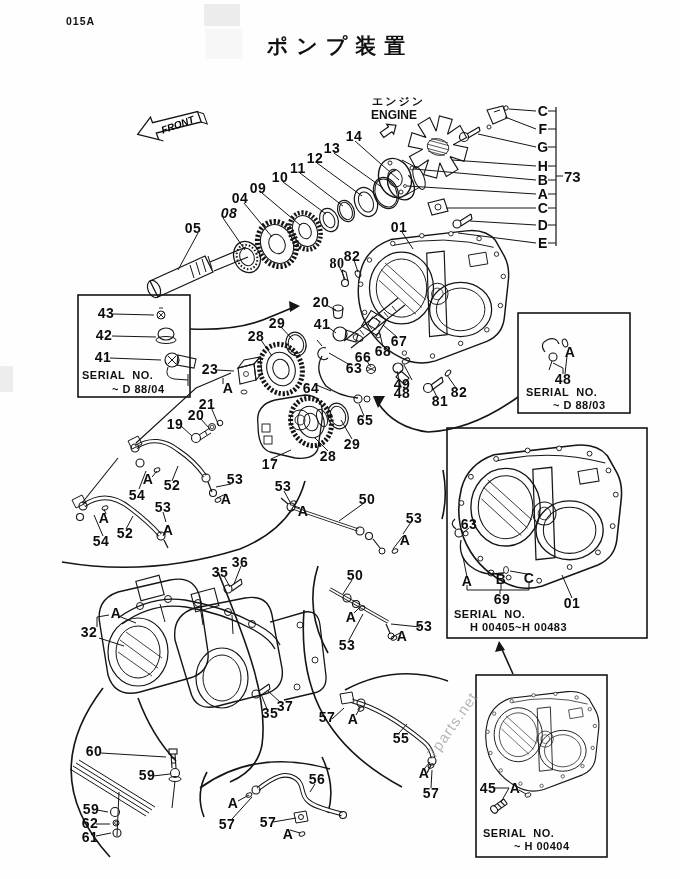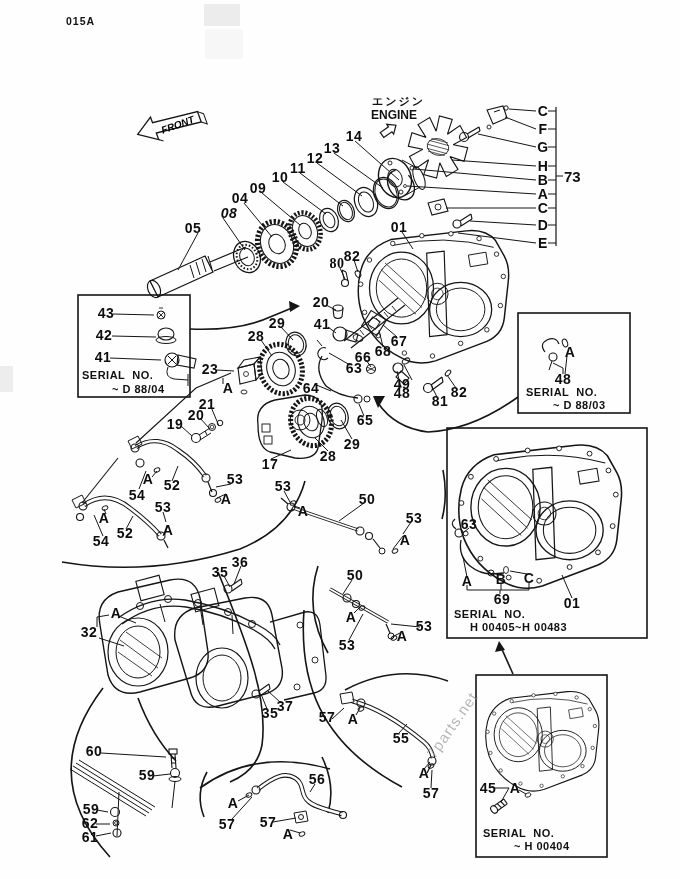--- a/index.html
+++ b/index.html
@@ -377,20 +377,21 @@
     <circle class="ln" stroke-width="1.1" fill="#fff" cx="117" cy="833" r="4"></circle>
   </g>
 
   <g class="ln" stroke-width="1">
     <path d="M198,233 L178,270 M223,218 L245,250 M244,203 L272,237 M262,193 L300,225 M283,182 L326,214 M300,173 L343,206 M317,163 L362,196 M334,153 L383,188 M355,141 L399,180 M340,268 L345,279 M354,260 L358,272 M402,232 L413,249 M326,305 L336,310 M328,327 L336,333 M281,327 L293,340 M261,340 L272,356 M366,360 L371,367 M383,347 L379,330 M397,337 L383,325 M350,365 L329,353 M314,384 L331,391 M364,416 L359,404 M412,380 L404,365 M401,388 L397,371 M437,397 L431,385 M456,388 L447,375 M352,439 L341,420 M328,451 L315,438 M217,370 L234,371 M211,407 L219,426 M200,418 L209,428 M181,426 L192,436 M271,459 L291,450 M241,566 L234,584 M224,576 L230,587 M281,703 L268,691 M267,709 L261,694 M101,753 L166,757 M153,776 L170,774 M97,810 L108,812 M96,824 L110,824 M96,836 L111,833 M113,314 L154,315 M112,336 L156,337 M110,358 L161,360"></path>
     <path d="M139,489 L146,471 M152,477 L157,471 M172,481 L178,466 M231,484 L216,487 M226,494 L217,498 M103,536 L94,515 M106,514 L104,509 M126,529 L133,516 M163,512 L166,522 M168,526 L163,536 M284,491 L290,502 M300,508 L294,506 M364,503 L339,521 M411,522 L403,534 M403,536 L393,549 M352,580 L343,594 M354,613 L361,606 M349,640 L363,614 M420,627 L391,624 M400,633 L392,637 M332,719 L344,708 M356,715 L360,708 M399,733 L407,724 M424,769 L430,762 M431,788 L432,770 M315,784 L310,792 M238,801 L249,795 M232,819 L252,797 M273,822 L296,818 M290,830 L300,833 M97,627 L97,617 M97,617 L109,615 M99,638 L124,646 M121,617 L136,623 M223,378 L223,384"></path>
   </g>
 </svg>
 
 <div class="txt" id="page-code">015A</div>
+<div class="txt" id="title-jp">ポンプ装置</div>
 <div class="txt" id="engine-jp">エンジン</div>
 <div class="txt" id="engine-en">ENGINE</div>
 <div id="group-73" style="left:564px;top:176px;">73</div>
 <div id="watermark">7parts.net</div>
 
 <div class="serial" style="left:82px;top:369px;">SERIAL  NO.</div>
 <div class="serial" style="left:112px;top:383px;">~ D 88/04</div>
 <div class="serial" style="left:526px;top:386px;">SERIAL  NO.</div>
 <div class="serial" style="left:553px;top:399px;text-align:right;">~ D 88/03</div>
 <div class="serial" style="left:454px;top:608px;">SERIAL  NO.</div>

